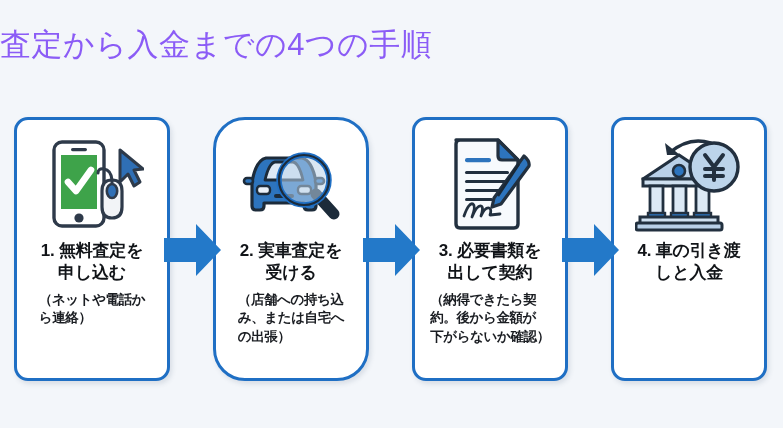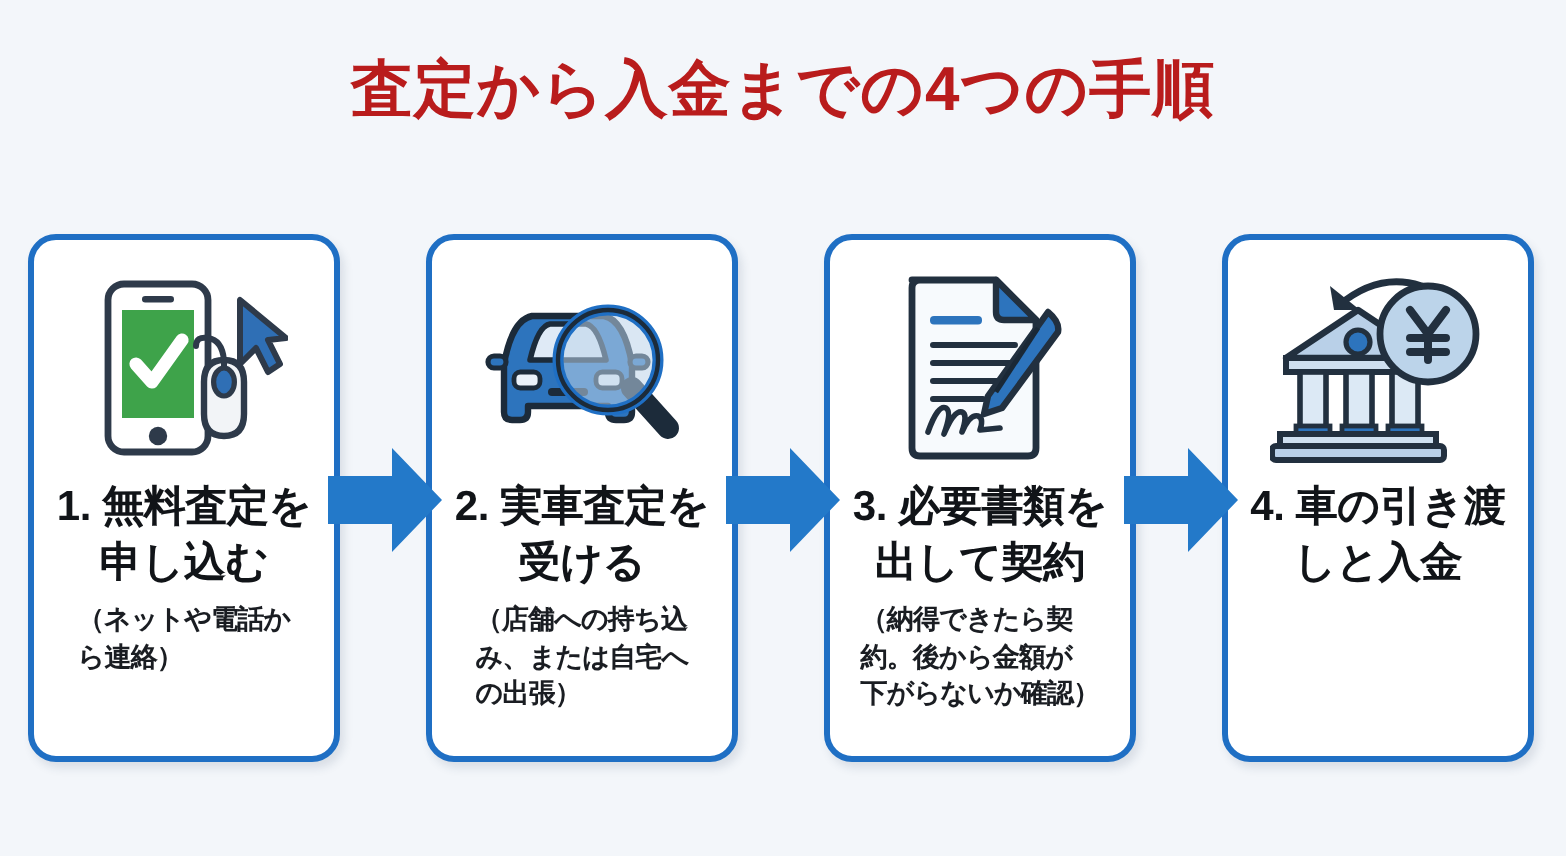--- a/index.html
+++ b/index.html
@@ -14,24 +14,23 @@
     background: #f3f6fa;
     font-family: "Liberation Sans", "DejaVu Sans", sans-serif;
     position: relative;
   }
 
   .page-title {
     position: absolute;
     top: 26px;
     left: 0;
     width: 783px;
-    text-align: center;
     font-size: 31px;
-    font-weight: bold;
-    color: #b91c1c;
+    font-weight: normal;
+    color: #8b5cf6;
     letter-spacing: 0.5px;
     line-height: 1.2;
   }
 
   .steps-row {
     position: absolute;
     top: 117px;
     left: 0;
     width: 783px;
     height: 270px;
@@ -47,37 +46,37 @@
     border-radius: 14px;
     box-shadow: 2px 3px 5px rgba(40,60,90,0.13);
     display: flex;
     flex-direction: column;
     align-items: center;
     padding-top: 12px;
     z-index: 2;
   }
 
   .card-1 { left: 14px; }
-  .card-2 { left: 213px; }
+  .card-2 { left: 213px; border-radius: 32px; }
   .card-3 { left: 412px; }
   .card-4 { left: 611px; }
 
   .icon-box {
     width: 110px;
     height: 104px;
     display: flex;
     align-items: center;
     justify-content: center;
     margin-bottom: 4px;
   }
 
   .icon-box svg { display: block; }
 
   .step-label {
-    font-size: 21px;
+    font-size: 17px;
     font-weight: bold;
     color: #111418;
     text-align: center;
     line-height: 1.32;
     padding: 0 6px;
     letter-spacing: -0.2px;
   }
 
   .step-note {
     font-size: 13.5px;

